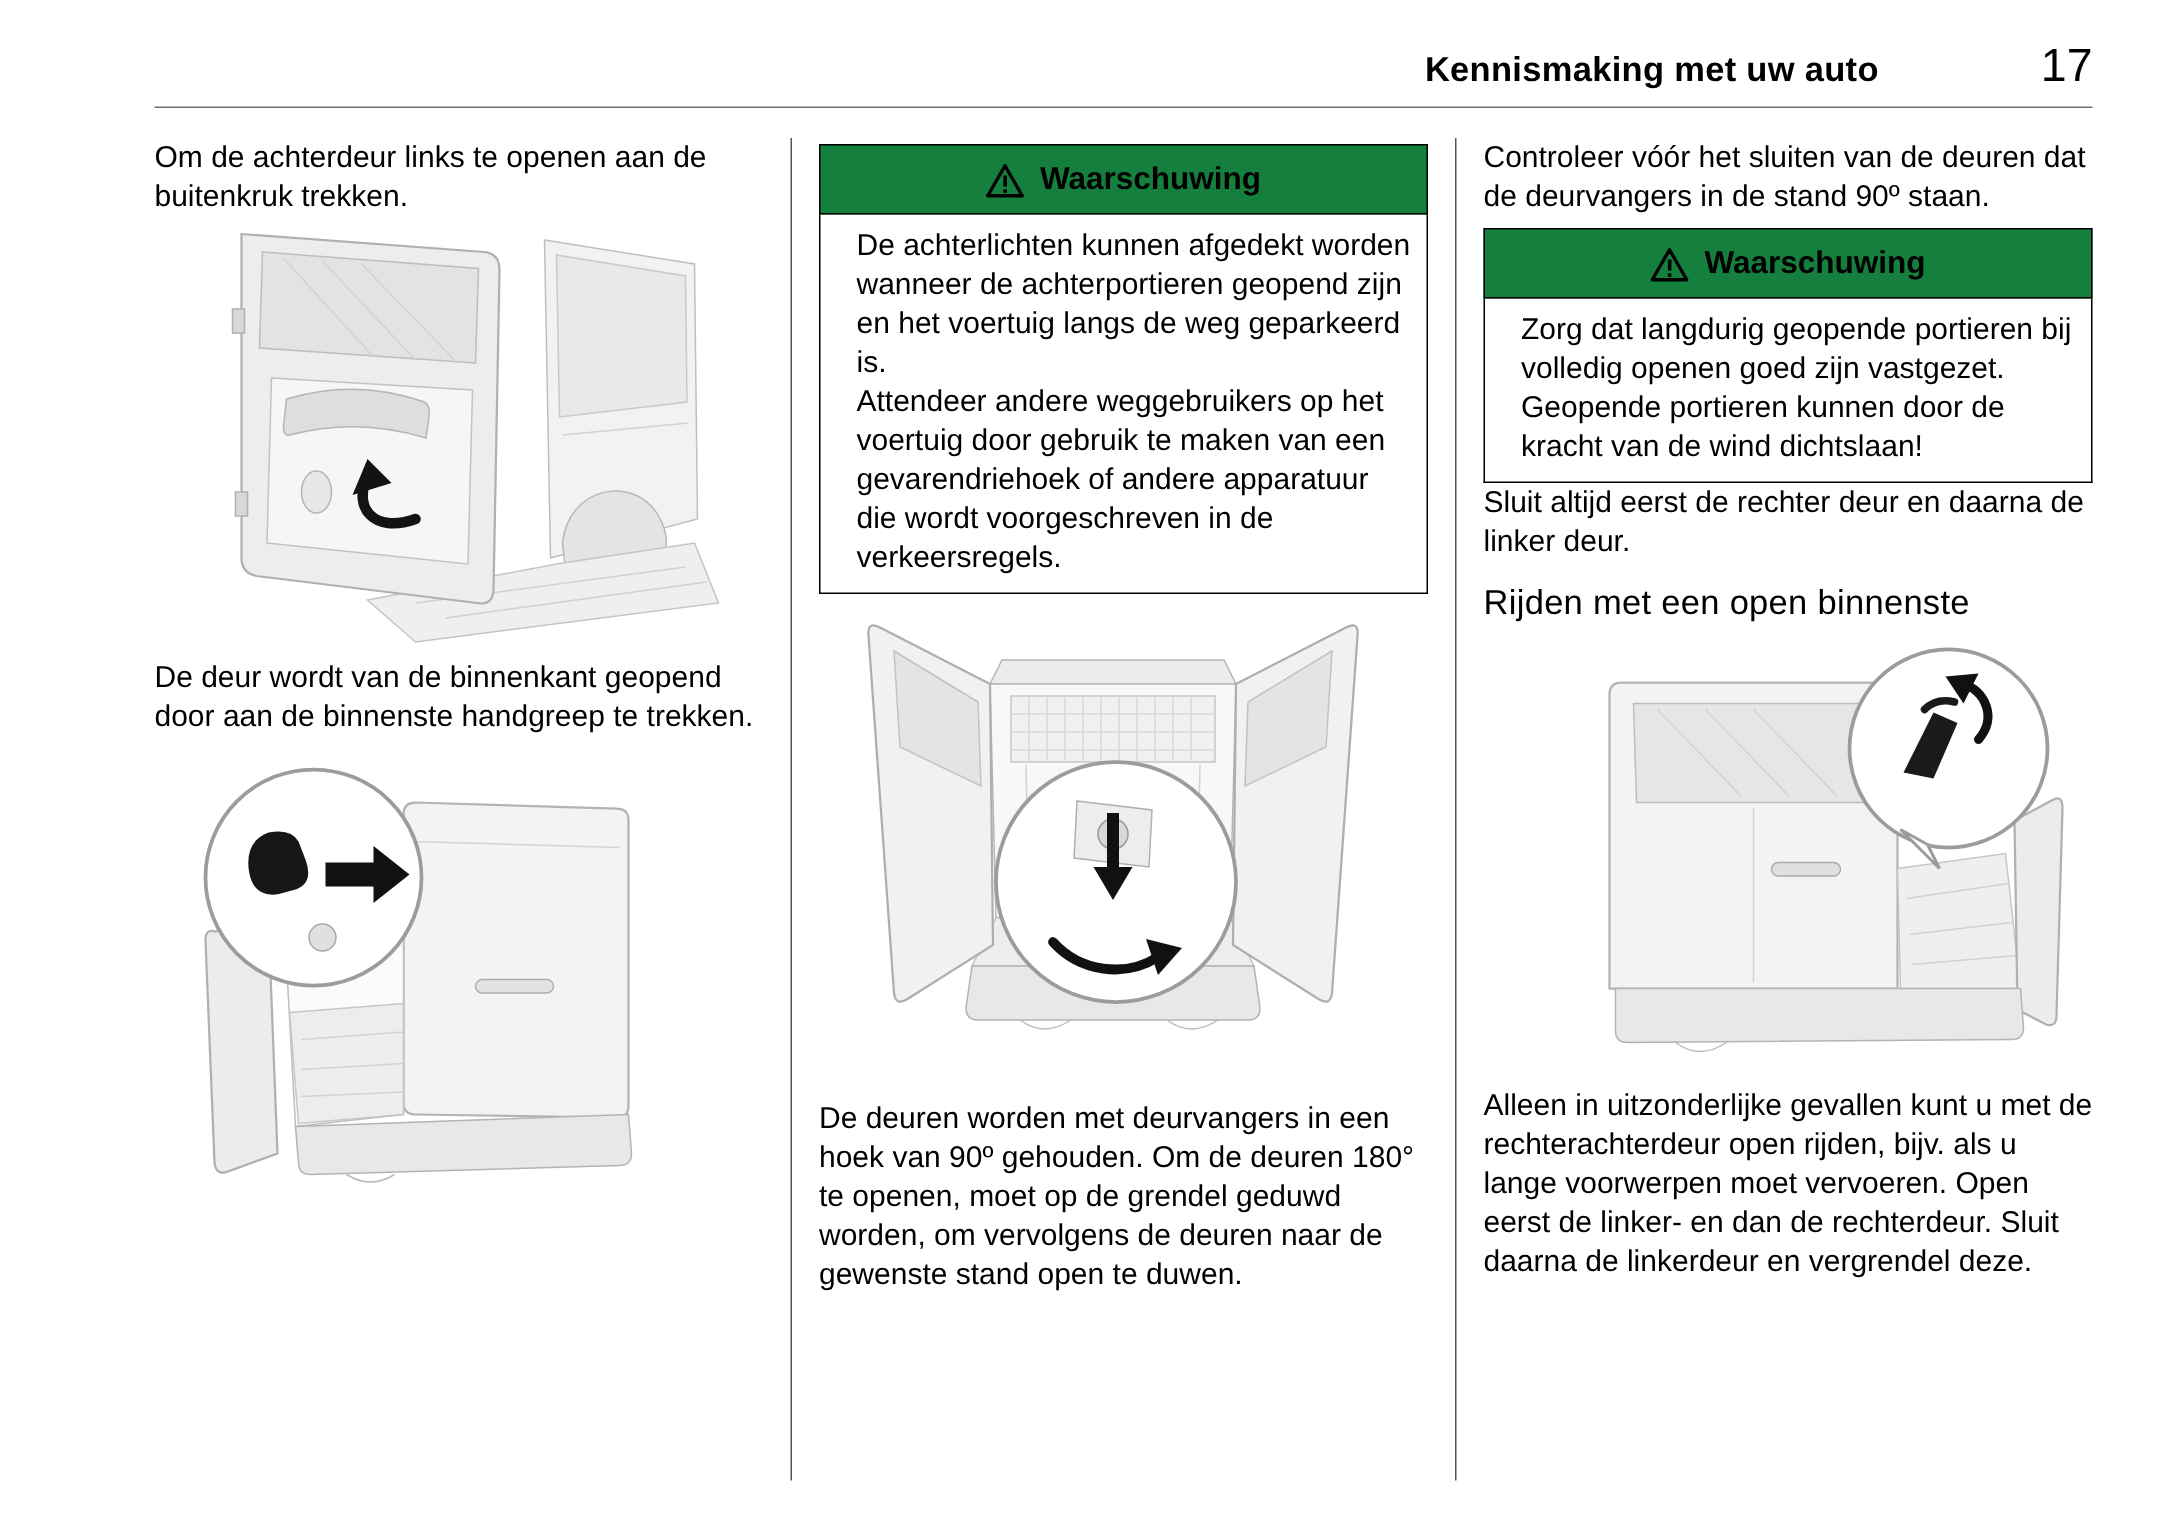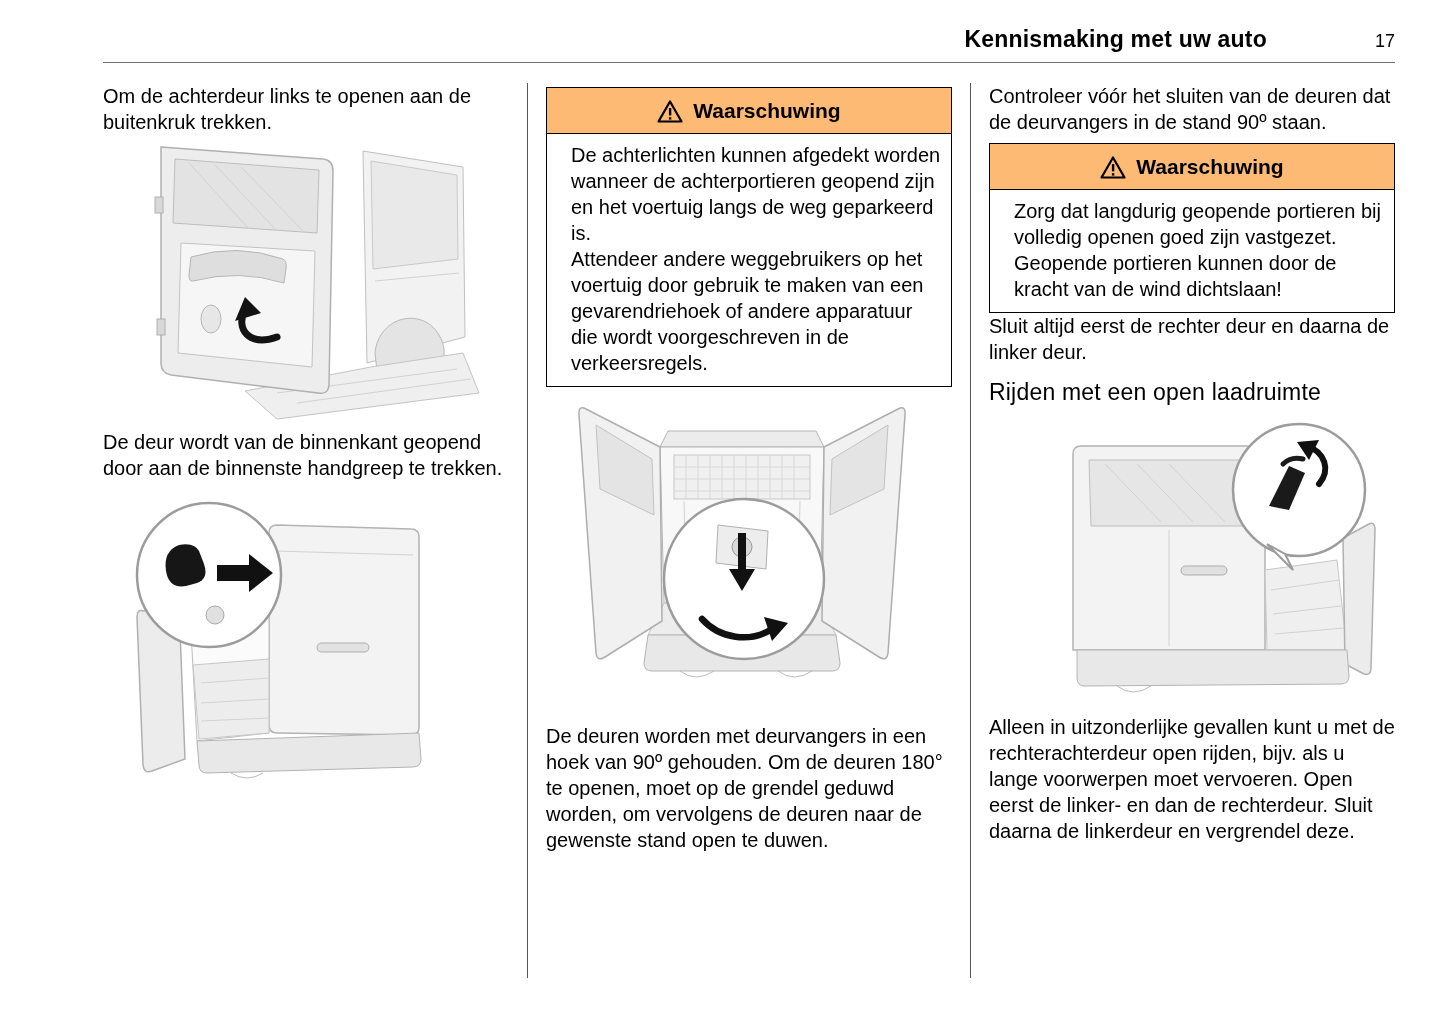--- a/index.html
+++ b/index.html
@@ -8,35 +8,35 @@
     width:1445px; height:1018px;
     font-family:"Liberation Sans", sans-serif;
     color:#000; overflow:hidden;
   }
   .page { position:relative; width:1240px; height:1018px; padding:26px 50px 0 103px; }
 
   
   .page-header { width:1292px; }
   .header-row { display:flex; justify-content:flex-end; align-items:baseline; }
   .header-title { font-size:23px; font-weight:bold; letter-spacing:0.2px; }
-  .header-page { font-size:18px; margin-left:108px; }
+  .header-page { font-size:31px; margin-left:108px; }
   .header-rule { border-bottom:1.5px solid #6f6f71; margin-top:9px; }
 
   
   .columns { display:flex; margin-top:20px; height:895px; width:1292px; }
   .col { width:406px; font-size:20px; line-height:26px; }
   .vdivider { width:1px; background:#55555a; margin:0 18px; align-self:stretch; }
 
   p.body { margin:0; }
 
   
   .warning-box { width:100%; }
   .warning-head {
     display:flex; align-items:center; justify-content:center; gap:10px;
-    background:#fdba74; border:1.5px solid #000;
+    background:#15803d; border:1.5px solid #000;
     padding:10px 0 9px 0;
   }
   .warning-title { font-size:21px; font-weight:bold; }
   .warning-icon { display:inline-flex; }
   .warning-body {
     border:1.5px solid #000; border-top:none;
     padding:8px 10px 10px 24px;
   }
   .warning-body p { margin:0; }
 
@@ -233,21 +233,21 @@
           </span>
           <span class="warning-title">Waarschuwing</span>
         </div>
         <div class="warning-body">
           <p>Zorg dat langdurig geopende portieren bij volledig openen goed zijn vastgezet. Geopende portieren kunnen door de kracht van de wind dichtslaan!</p>
         </div>
       </div>
 
       <p class="body c3-p2">Sluit altijd eerst de rechter deur en daarna de linker deur.</p>
 
-      <h2 class="c3-head">Rijden met een open laadruimte</h2>
+      <h2 class="c3-head">Rijden met een open binnenste</h2>
 
       <figure class="c3-fig" aria-label="rear-door-stay-open-driving-illustration">
         <svg width="350" height="290" viewBox="0 0 350 290">
 
           <path d="M42 36 Q42 28 50 28 L226 28 Q234 28 234 36 L234 232 L42 232 Z" fill="#f3f3f3" stroke="#b3b3b3" stroke-width="1.5"></path>
           <path d="M58 42 L218 42 L216 108 L60 108 Z" fill="#e6e6e6" stroke="#bdbdbd"></path>
           <line class="ln" x1="74" y1="46" x2="130" y2="104"></line>
           <line class="ln" x1="106" y1="46" x2="162" y2="104"></line>
           <line class="ln" x1="138" y1="46" x2="194" y2="104"></line>
           <line class="ln" x1="138" y1="112" x2="138" y2="228"></line>

